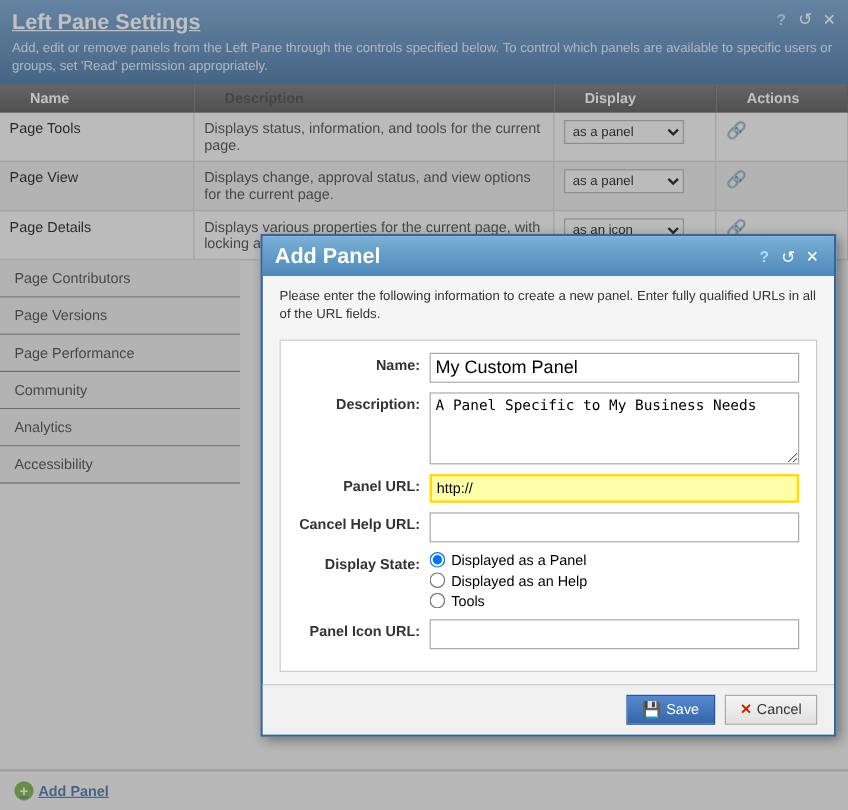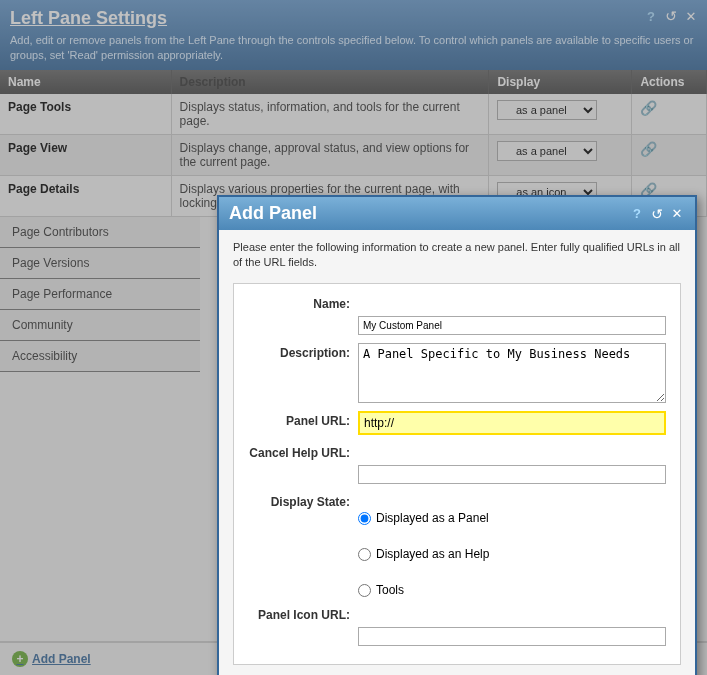--- a/index.html
+++ b/index.html
@@ -59,42 +59,42 @@
     
     .settings-table {
       width: 100%;
       border-collapse: collapse;
     }
     .settings-table thead tr {
       background: linear-gradient(to bottom, #666, #444);
       color: white;
     }
     .settings-table thead th {
-      padding: 5px 8px;
+      padding: 5px 25px;
       text-align: left;
       font-size: 12px;
       font-weight: bold;
       border-right: 1px solid #555;
     }
     .settings-table tbody tr {
       border-bottom: 1px solid #ccc;
     }
     .settings-table tbody tr:nth-child(even) {
       background: #e8e8e8;
     }
     .settings-table tbody tr:nth-child(odd) {
       background: #f5f5f5;
     }
     .settings-table td {
       padding: 6px 8px;
       vertical-align: top;
       font-size: 12px;
       border-right: 1px solid #ccc;
     }
-    .td-name { width: 140px; font-weight: bold; }
+    .td-name { width: 140px; font-weight: normal; }
     .td-desc { width: 260px; color: #333; }
     .td-display { width: 110px; }
     .td-actions { width: 60px; }
 
     
     .sidebar-section {
       display: flex;
     }
     .sidebar-list {
       width: 200px;
@@ -110,21 +110,20 @@
       background: #e8e8e8;
     }
 
     
     select.display-select {
       font-size: 11px;
       padding: 2px 2px;
       border: 1px solid #aaa;
       background: #f5f5f5;
       width: 100px;
-      text-align: center;
     }
 
     
     .link-icon {
       color: #cc9900;
       font-size: 14px;
       cursor: pointer;
     }
 
     
@@ -234,24 +233,23 @@
       text-align: right;
       padding-right: 8px;
       font-size: 12px;
       font-weight: bold;
       color: #333;
       padding-top: 3px;
       flex-shrink: 0;
     }
     .form-input {
       flex: 1;
-      font-size: 10px;
+      font-size: 15px;
       border: 1px solid #aaa;
       padding: 3px 4px;
-      margin-top: 22px;
     }
     .form-textarea {
       flex: 1;
       font-size: 12px;
       border: 1px solid #aaa;
       padding: 3px 4px;
       height: 60px;
       resize: vertical;
     }
     .form-input-highlight {
@@ -262,24 +260,23 @@
       background: #ffffaa;
     }
 
     .radio-group {
       display: flex;
       flex-direction: column;
       gap: 3px;
     }
     .radio-row {
       display: flex;
-      align-items: flex-end;
+      align-items: flex-start;
       gap: 5px;
       font-size: 12px;
-      margin-top: 19px;
     }
     input[type=radio] { cursor: pointer; }
 
     
     .modal-footer {
       padding: 8px 14px;
       display: flex;
       justify-content: flex-end;
       gap: 8px;
       background: #f0f0f0;
@@ -387,20 +384,21 @@
         </tr>
       </tbody>
     </table>
 
     <div class="sidebar-section">
       <div class="sidebar-list">
         <div class="sidebar-item">Page Contributors</div>
         <div class="sidebar-item">Page Versions</div>
         <div class="sidebar-item">Page Performance</div>
         <div class="sidebar-item">Community</div>
+        <div class="sidebar-item">Analytics</div>
         <div class="sidebar-item">Accessibility</div>
       </div>
     </div>
   </div>
 
   <div class="add-panel-bar">
     <span class="add-panel-link">
       <span class="add-circle">+</span>
       <span>Add Panel</span>
     </span>

